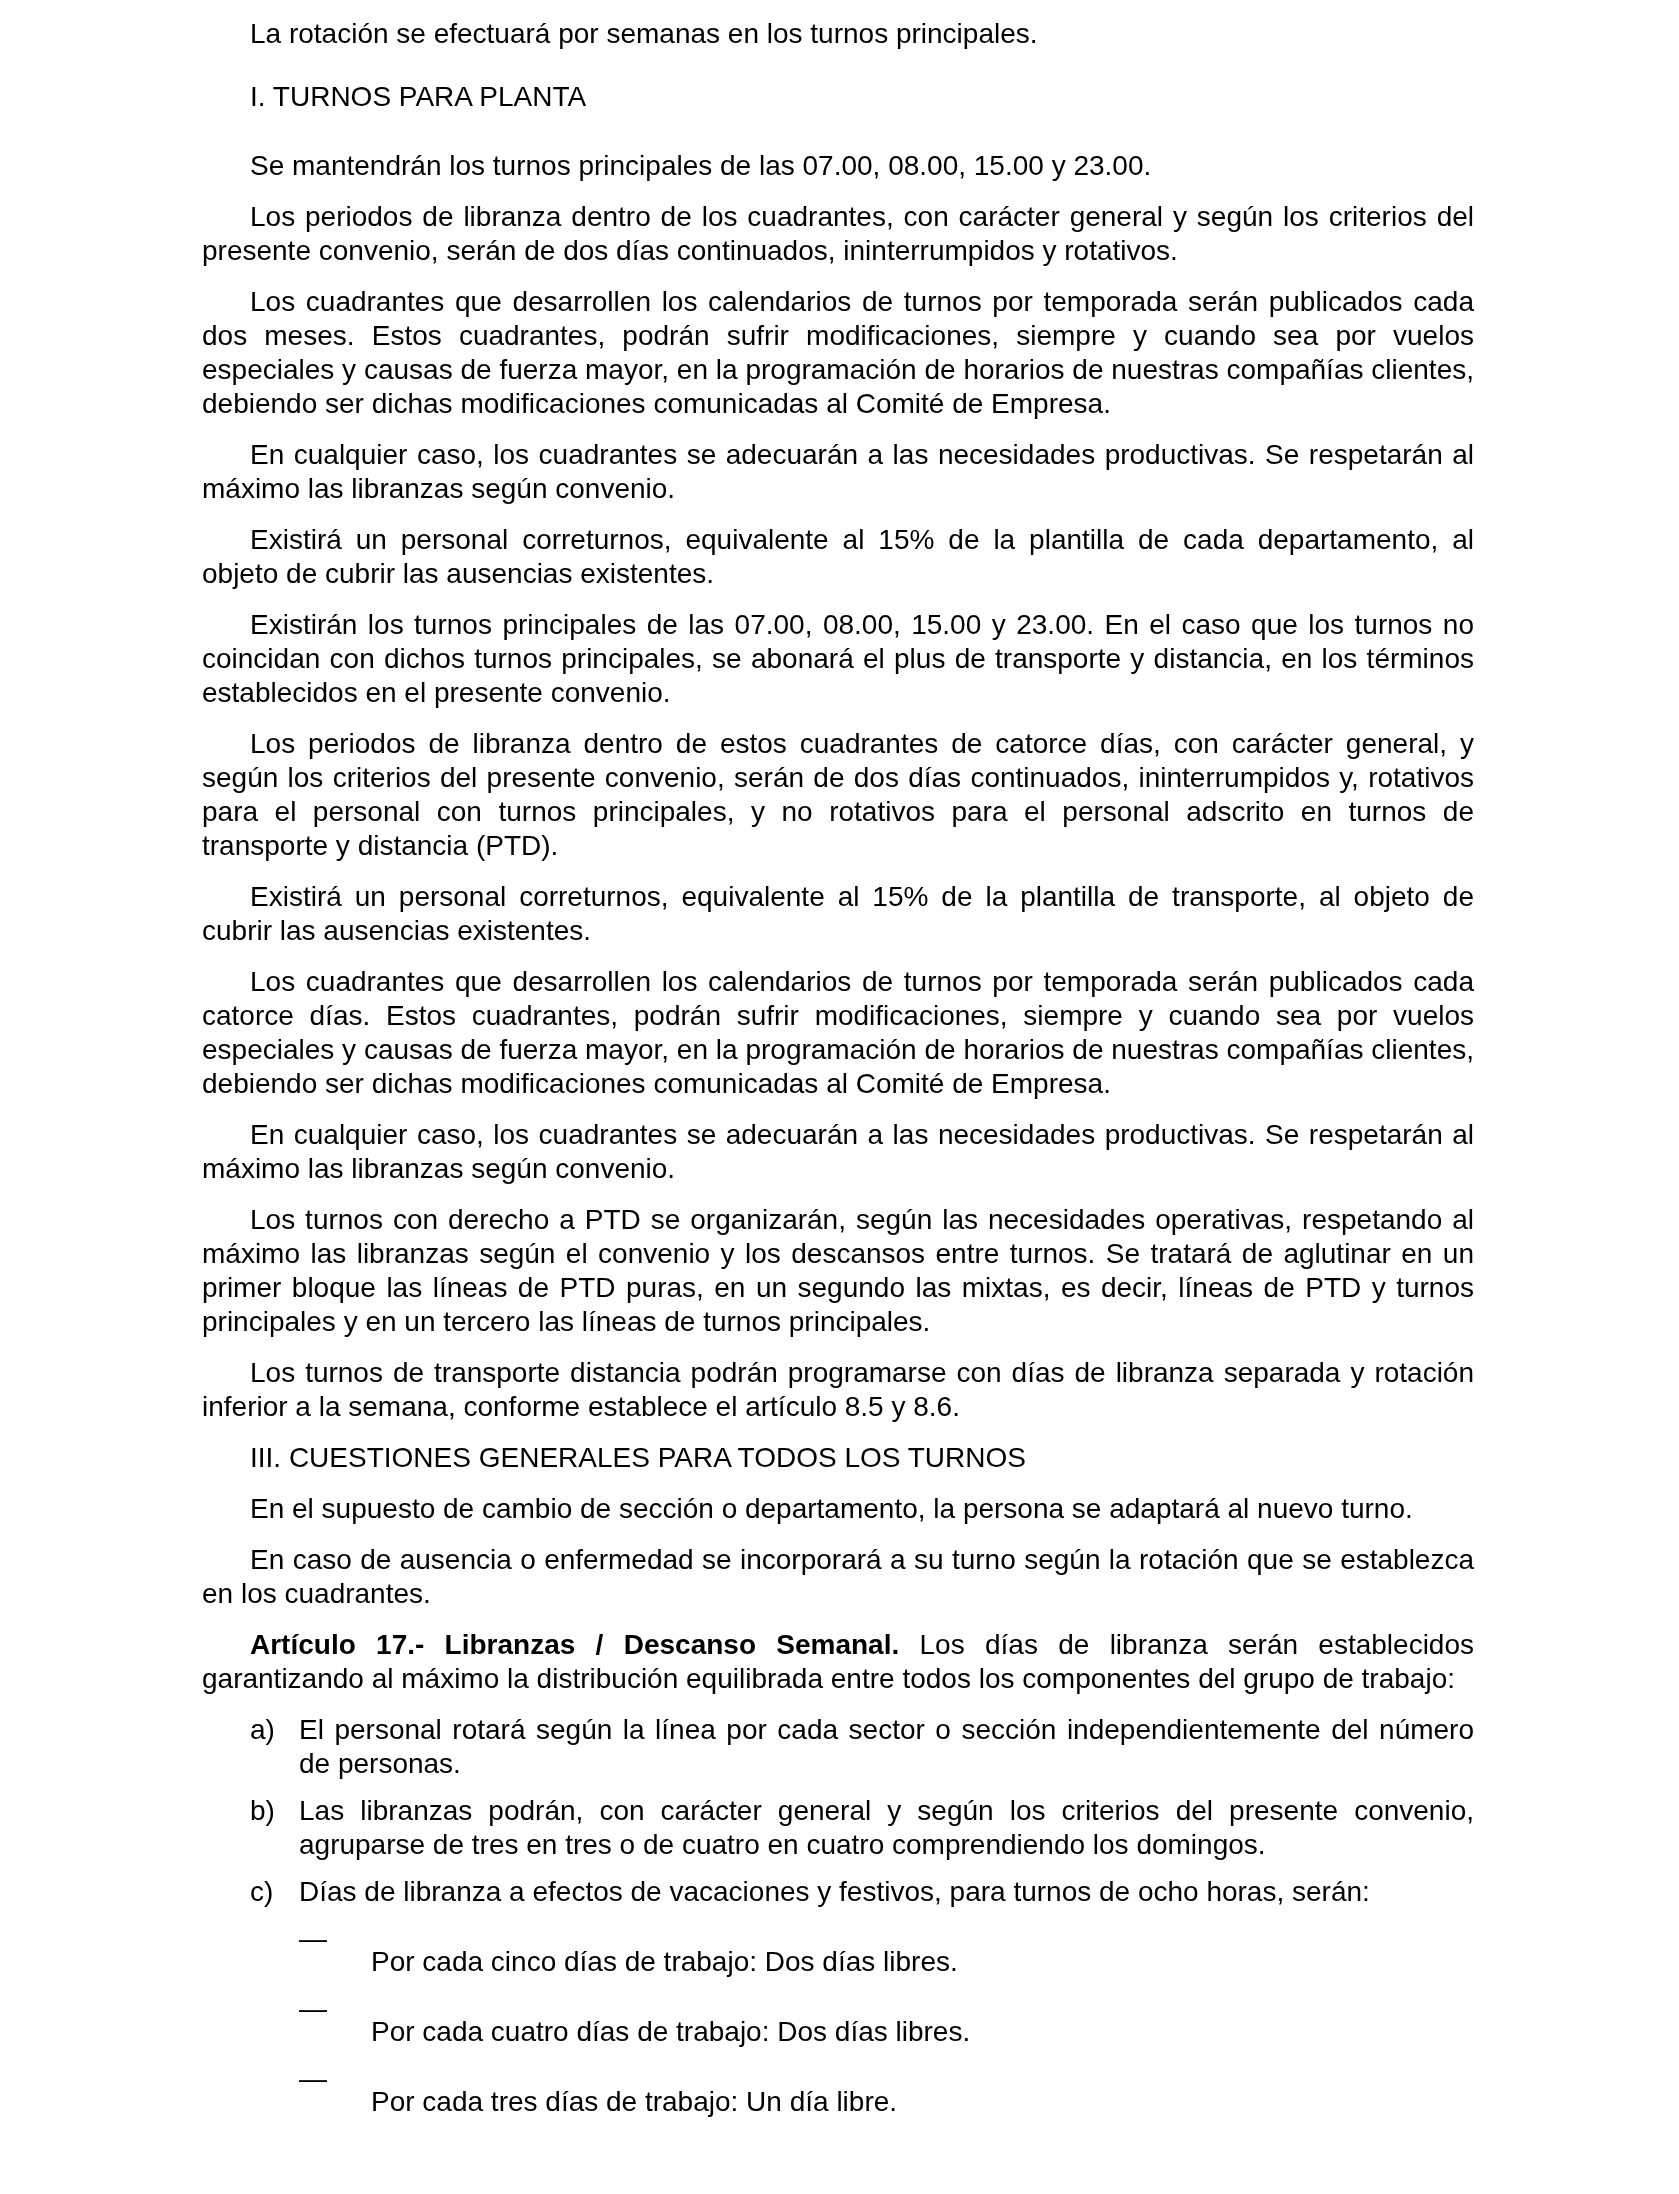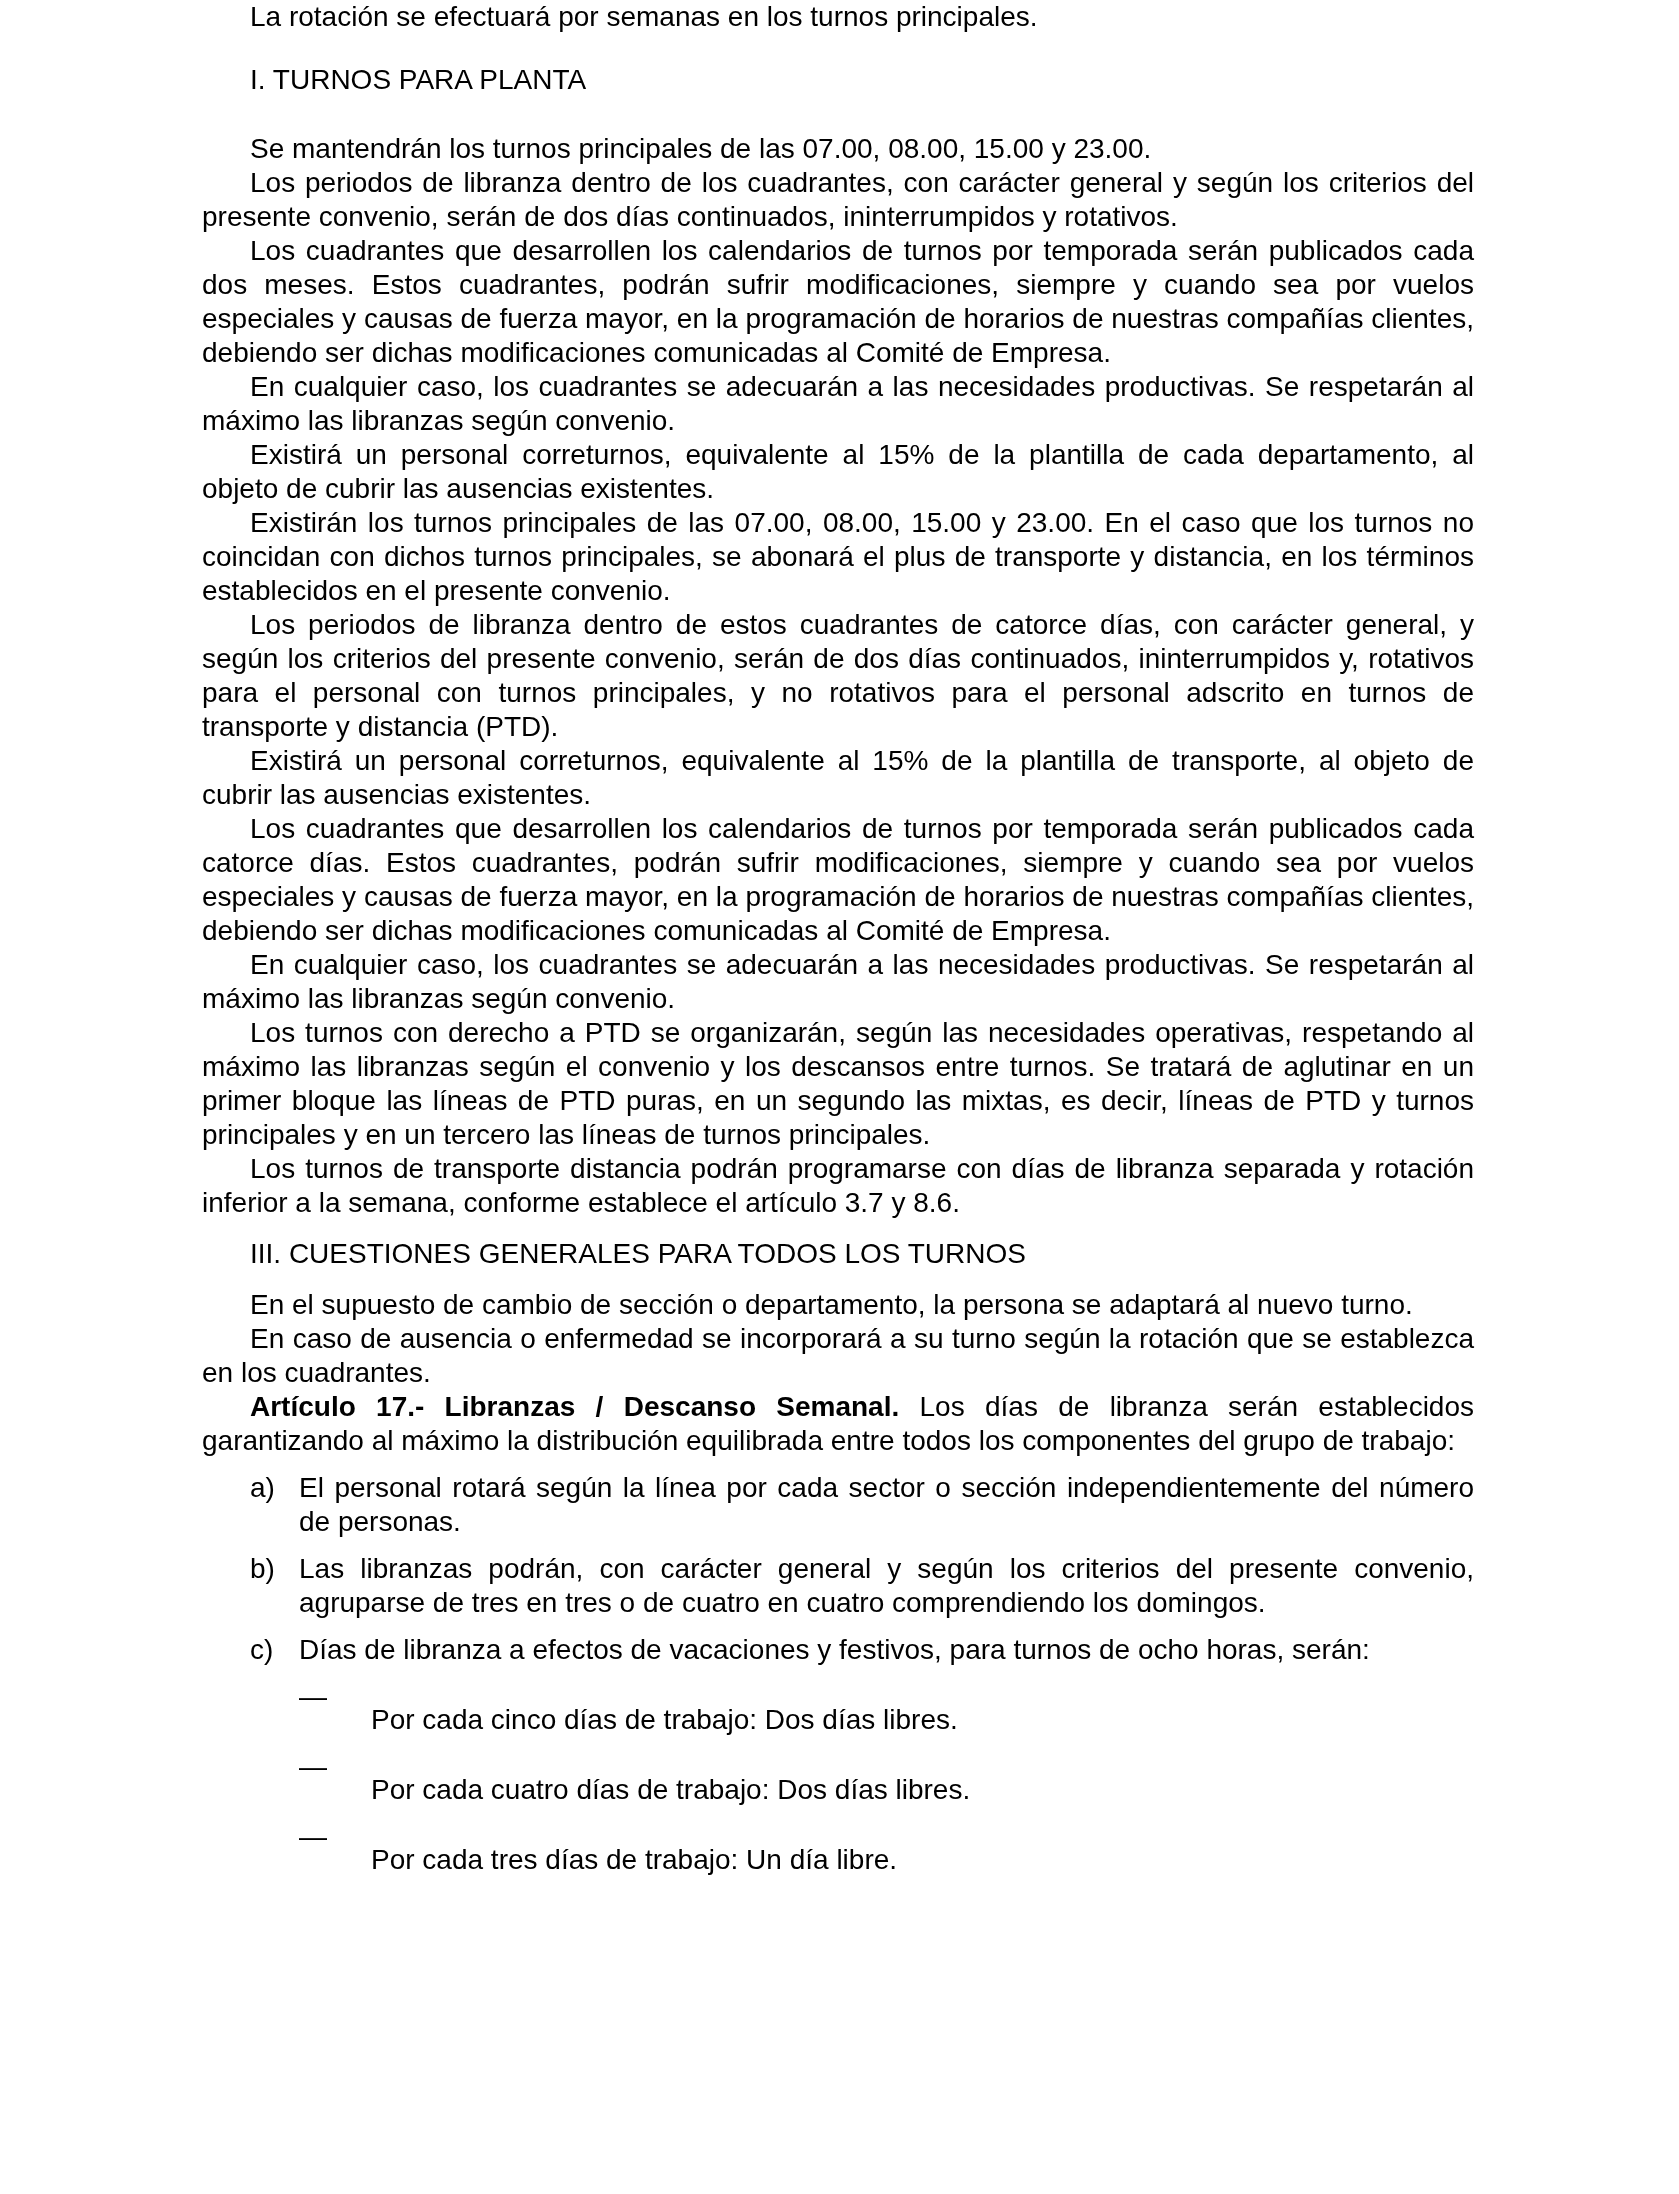--- a/index.html
+++ b/index.html
@@ -10,21 +10,21 @@
     margin: 0 auto;
     padding: 0 205px 31px 202px;
     color: #000000;
     font-family: "Liberation Sans", sans-serif;
     font-size: 28px;
     line-height: 34px;
     hyphens: auto;
     -webkit-hyphens: auto;
   }
   .para {
-    margin: 0 0;
+    margin: 17px 0;
     text-align: justify;
     text-indent: 48px;
   }
   .heading {
     margin: 29px 0 35px;
     text-indent: 48px;
     font-weight: normal;
     font-size: inherit;
   }
   .heading--tight {
@@ -61,21 +61,21 @@
   <p class="para">En cualquier caso, los cuadrantes se adecuarán a las necesidades productivas. Se respetarán al máximo las libranzas según convenio.</p>
   <p class="para">Existirá un personal correturnos, equivalente al 15% de la plantilla de cada departamento, al objeto de cubrir las ausencias existentes.</p>
 
 
   <p class="para">Existirán los turnos principales de las 07.00, 08.00, 15.00 y 23.00. En el caso que los turnos no coincidan con dichos turnos principales, se abonará el plus de transporte y distancia, en los términos establecidos en el presente convenio.</p>
   <p class="para">Los periodos de libranza dentro de estos cuadrantes de catorce días, con carácter general, y según los criterios del presente convenio, serán de dos días continuados, ininterrumpidos y, rotativos para el personal con turnos principales, y no rotativos para el personal adscrito en turnos de transporte y distancia (PTD).</p>
   <p class="para">Existirá un personal correturnos, equivalente al 15% de la plantilla de transporte, al objeto de cubrir las ausencias existentes.</p>
   <p class="para">Los cuadrantes que desarrollen los calendarios de turnos por temporada serán publicados cada catorce días. Estos cuadrantes, podrán sufrir modificaciones, siempre y cuando sea por vuelos especiales y causas de fuerza mayor, en la programación de horarios de nuestras compañías clientes, debiendo ser dichas modificaciones comunicadas al Comité de Empresa.</p>
   <p class="para">En cualquier caso, los cuadrantes se adecuarán a las necesidades productivas. Se respetarán al máximo las libranzas según convenio.</p>
   <p class="para">Los turnos con derecho a PTD se organizarán, según las necesidades operativas, respetando al máximo las libranzas según el convenio y los descansos entre turnos. Se tratará de aglutinar en un primer bloque las líneas de PTD puras, en un segundo las mixtas, es decir, líneas de PTD y turnos principales y en un tercero las líneas de turnos principales.</p>
-  <p class="para">Los turnos de transporte distancia podrán programarse con días de libranza separada y rotación inferior a la semana, conforme establece el artículo 3.7 y 8.6.</p>
+  <p class="para">Los turnos de transporte distancia podrán programarse con días de libranza separada y rotación inferior a la semana, conforme establece el artículo 8.5 y 8.6.</p>
 
   <div class="heading heading--tight">III. CUESTIONES GENERALES PARA TODOS LOS TURNOS</div>
 
   <p class="para">En el supuesto de cambio de sección o departamento, la persona se adaptará al nuevo turno.</p>
   <p class="para">En caso de ausencia o enfermedad se incorporará a su turno según la rotación que se establezca en los cuadrantes.</p>
 
   <p class="para"><strong class="lead">Artículo 17.- Libranzas / Descanso Semanal.</strong><span> Los días de libranza serán establecidos garantizando al máximo la distribución equilibrada entre todos los componentes del grupo de trabajo:</span></p>
 
   <div class="list-item">
     <span class="marker">a)</span>

